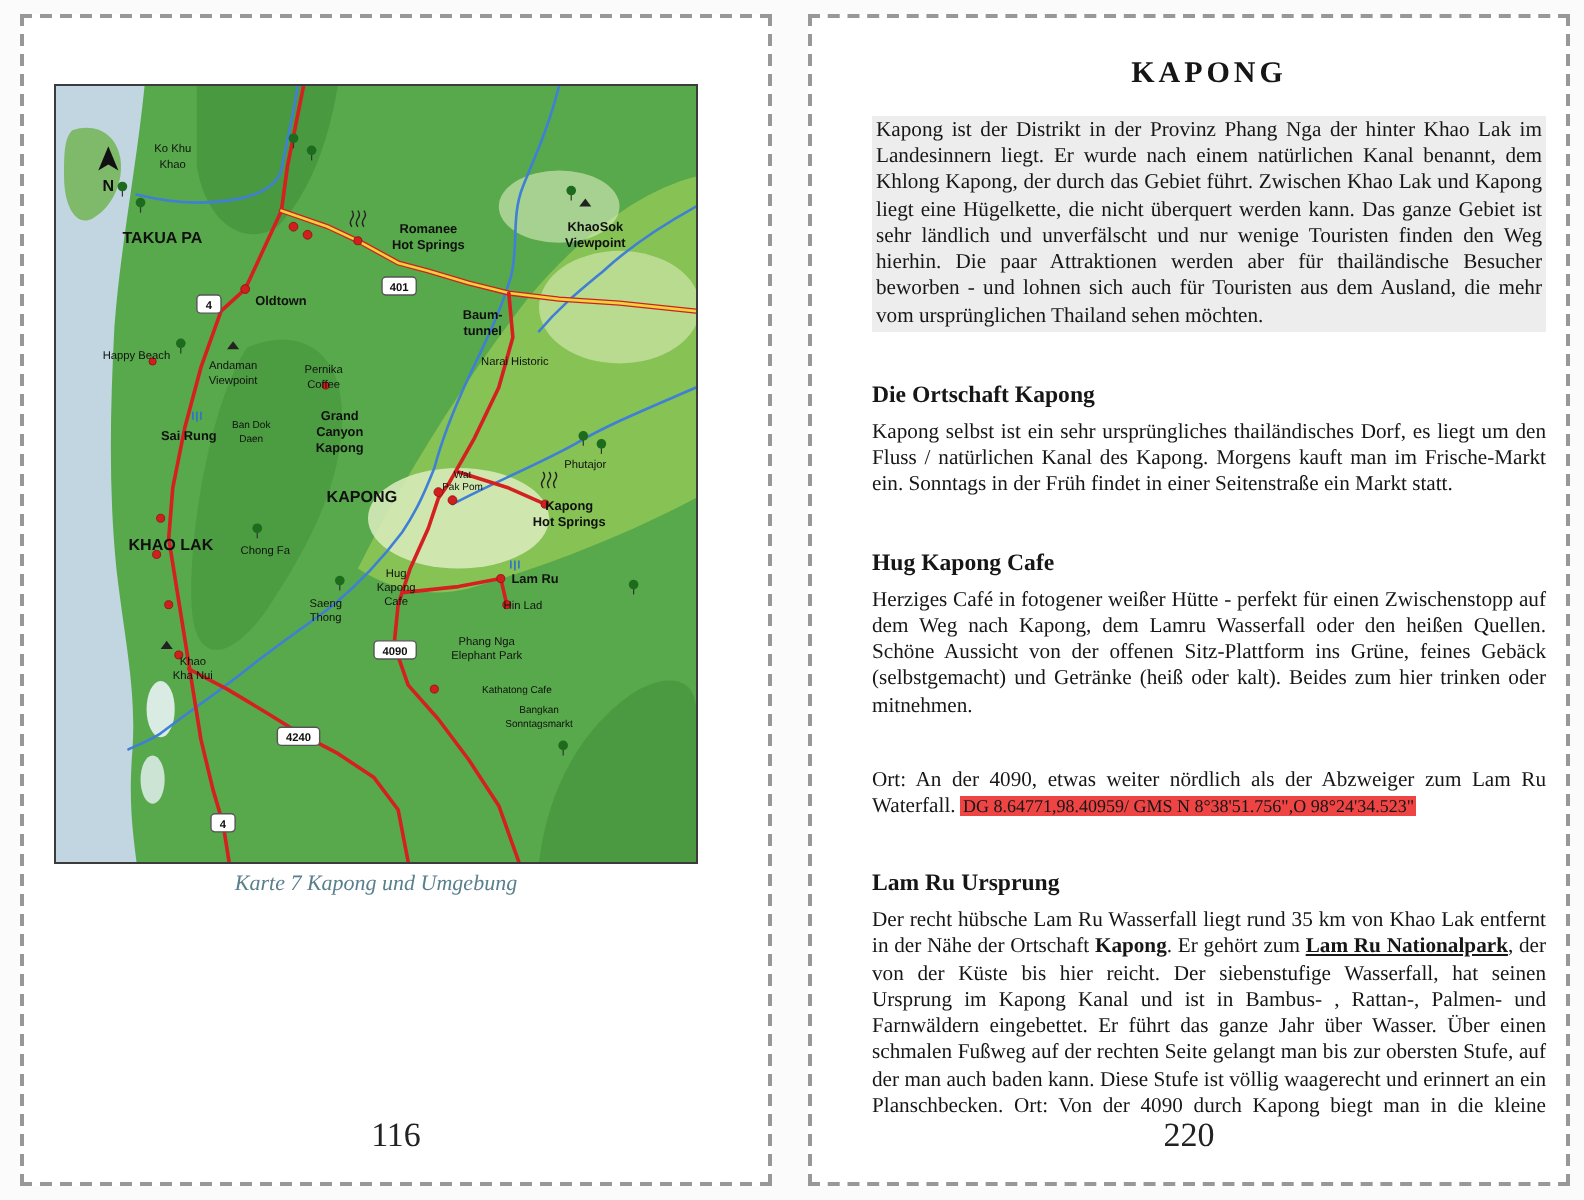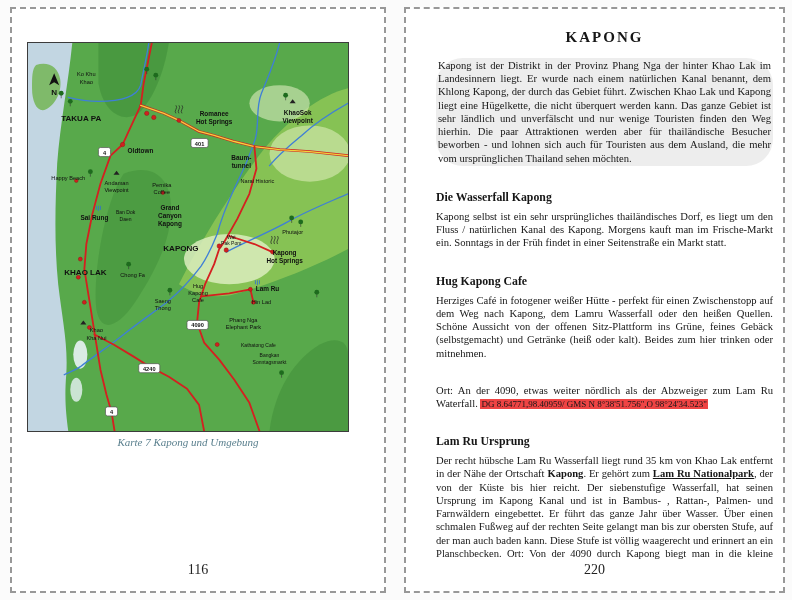--- a/index.html
+++ b/index.html
@@ -10,28 +10,28 @@
   .page-left{left:10px;width:376px;}
   .page-right{left:404px;width:381px;}
 
   
   .map-frame{position:absolute;left:15px;top:33px;width:322px;height:390px;
              border:1px solid #3c3c3c;box-sizing:border-box;background:#58a94b;}
   .map-frame svg{display:block;width:100%;height:100%;}
   .map-caption{position:absolute;left:15px;top:427px;width:322px;text-align:center;
                font-style:italic;font-size:11px;color:#597f8d;}
   .page-num{position:absolute;bottom:13px;left:0;width:100%;text-align:center;
-            font-size:14px;color:#222;}
+            font-size:17px;color:#222;}
 
   
   .page-inner{position:absolute;left:0;top:0;right:0;height:552px;overflow:hidden;
               padding:20px 10px 0 30px;box-sizing:border-box;}
   .book-title{text-align:center;font-weight:bold;font-size:15px;letter-spacing:2px;
               margin:0 0 12px 0;}
-  .page-inner p{font-size:10.6px;line-height:1.25;text-align:justify;margin:0 0 24px 0;border-radius:27px;}
+  .page-inner p{font-size:10.6px;line-height:1.25;text-align:justify;margin:0 0 24px 0;}
   .page-inner p.intro{background:#ededed;padding:1px 2px;}
   .page-inner h3{font-size:11.8px;font-weight:bold;margin:12px 0 5px 0;}
   .b{font-weight:bold;}
   .u{text-decoration:underline;}
   .sm{font-size:9px;background:#ef4444;padding:0 1px;}
 
   
   .msvg text{fill:#101010;font-family:"Liberation Sans",sans-serif;}
   .t-town{font-weight:bold;font-size:8px;}
   .t-b{font-weight:bold;font-size:6.4px;}
@@ -225,21 +225,21 @@
   </div>
   <div class="map-caption">Karte 7 Kapong und Umgebung</div>
   <div class="page-num">116</div>
 </div>
 
 <div class="page page-right">
   <div class="page-inner">
     <h1 class="book-title">KAPONG</h1>
     <p class="intro"><span>Kapong ist der Distrikt in der Provinz Phang Nga der hinter Khao Lak im Landesinnern liegt. Er wurde nach einem natürlichen Kanal benannt, dem Khlong Kapong, der durch das Gebiet führt. Zwischen Khao Lak und Kapong liegt eine Hügelkette, die nicht überquert werden kann. Das ganze Gebiet ist sehr ländlich und unverfälscht und nur wenige Touristen finden den Weg hierhin. Die paar Attraktionen werden aber für thailändische Besucher beworben - und lohnen sich auch für Touristen aus dem Ausland, die mehr vom ursprünglichen Thailand sehen möchten.</span></p>
 
-    <h3>Die Wasserfall Kapong</h3>
+    <h3>Die Ortschaft Kapong</h3>
     <p><span>Kapong selbst ist ein sehr ursprüngliches thailändisches Dorf, es liegt um den Fluss / natürlichen Kanal des Kapong. Morgens kauft man im Frische-Markt ein. Sonntags in der Früh findet in einer Seitenstraße ein Markt statt.</span></p>
 
     <h3>Hug Kapong Cafe</h3>
     <p><span>Herziges Café in fotogener weißer Hütte - perfekt für einen Zwischenstopp auf dem Weg nach Kapong, dem Lamru Wasserfall oder den heißen Quellen. Schöne Aussicht von der offenen Sitz-Plattform ins Grüne, feines Gebäck (selbstgemacht) und Getränke (heiß oder kalt). Beides zum hier trinken oder mitnehmen.</span></p>
     <p><span>Ort: An der 4090, etwas weiter nördlich als der Abzweiger zum Lam Ru Waterfall. </span><span class="sm">DG 8.64771,98.40959/ GMS N 8°38'51.756",O 98°24'34.523"</span></p>
 
     <h3>Lam Ru Ursprung</h3>
     <p><span>Der recht hübsche Lam Ru Wasserfall liegt rund 35 km von Khao Lak entfernt in der Nähe der Ortschaft </span><span class="b">Kapong</span><span>. Er gehört zum </span><span class="b u">Lam Ru Nationalpark</span><span>, der von der Küste bis hier reicht. Der siebenstufige Wasserfall, hat seinen Ursprung im Kapong Kanal und ist in Bambus- , Rattan-, Palmen- und Farnwäldern eingebettet. Er führt das ganze Jahr über Wasser. Über einen schmalen Fußweg auf der rechten Seite gelangt man bis zur obersten Stufe, auf der man auch baden kann. Diese Stufe ist völlig waagerecht und erinnert an ein Planschbecken. Ort: Von der 4090 durch Kapong biegt man in die kleine asphaltierte Nebenstraße (3045) - der Weg ist nur thailändisch angeschrieben. Nach 4,5 km deutet das Schild „Lumru Waterfall 800 m“ nach rechts</span></p>
   </div>
   <div class="page-num">220</div>

